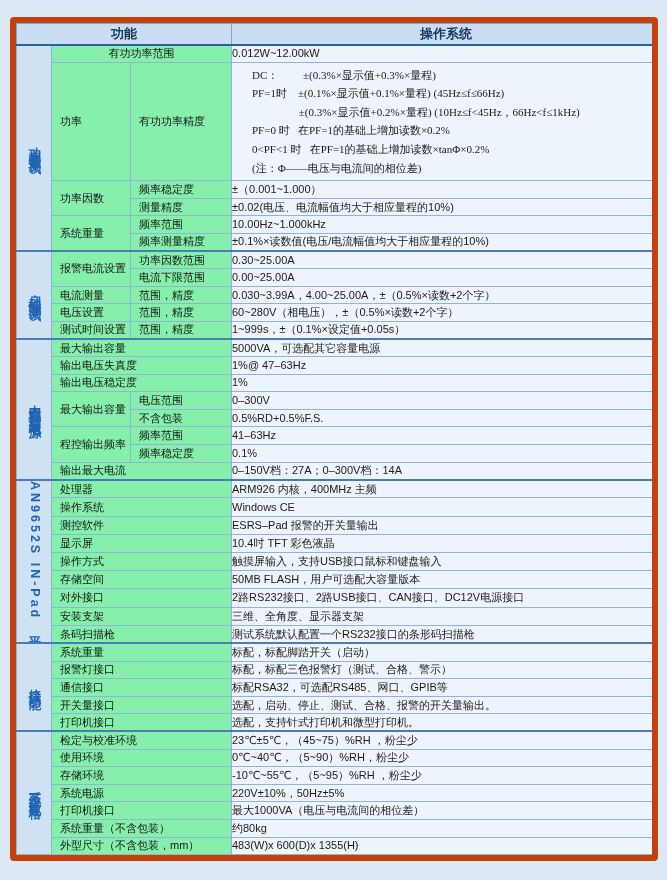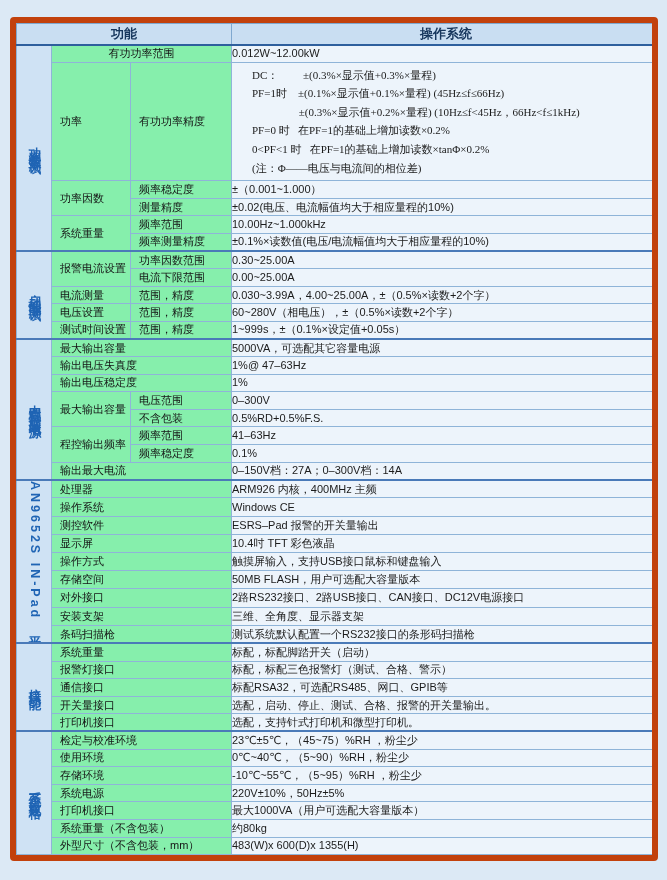--- a/index.html
+++ b/index.html
@@ -275,21 +275,21 @@
     <tr>
       <td class="lbl" colspan="2">存储环境</td>
       <td class="val">-10℃~55℃，（5~95）%RH ，粉尘少</td>
     </tr>
     <tr>
       <td class="lbl" colspan="2">系统电源</td>
       <td class="val">220V±10%，50Hz±5%</td>
     </tr>
     <tr>
       <td class="lbl" colspan="2">打印机接口</td>
-      <td class="val">最大1000VA（用户可选配大容量版本）</td>
+      <td class="val">最大1000VA（电压与电流间的相位差）</td>
     </tr>
     <tr>
       <td class="lbl" colspan="2">系统重量（不含包装）</td>
       <td class="val">约80kg</td>
     </tr>
     <tr>
       <td class="lbl" colspan="2">外型尺寸（不含包装，mm）</td>
       <td class="val">483(W)x 600(D)x 1355(H)</td>
     </tr>
 

